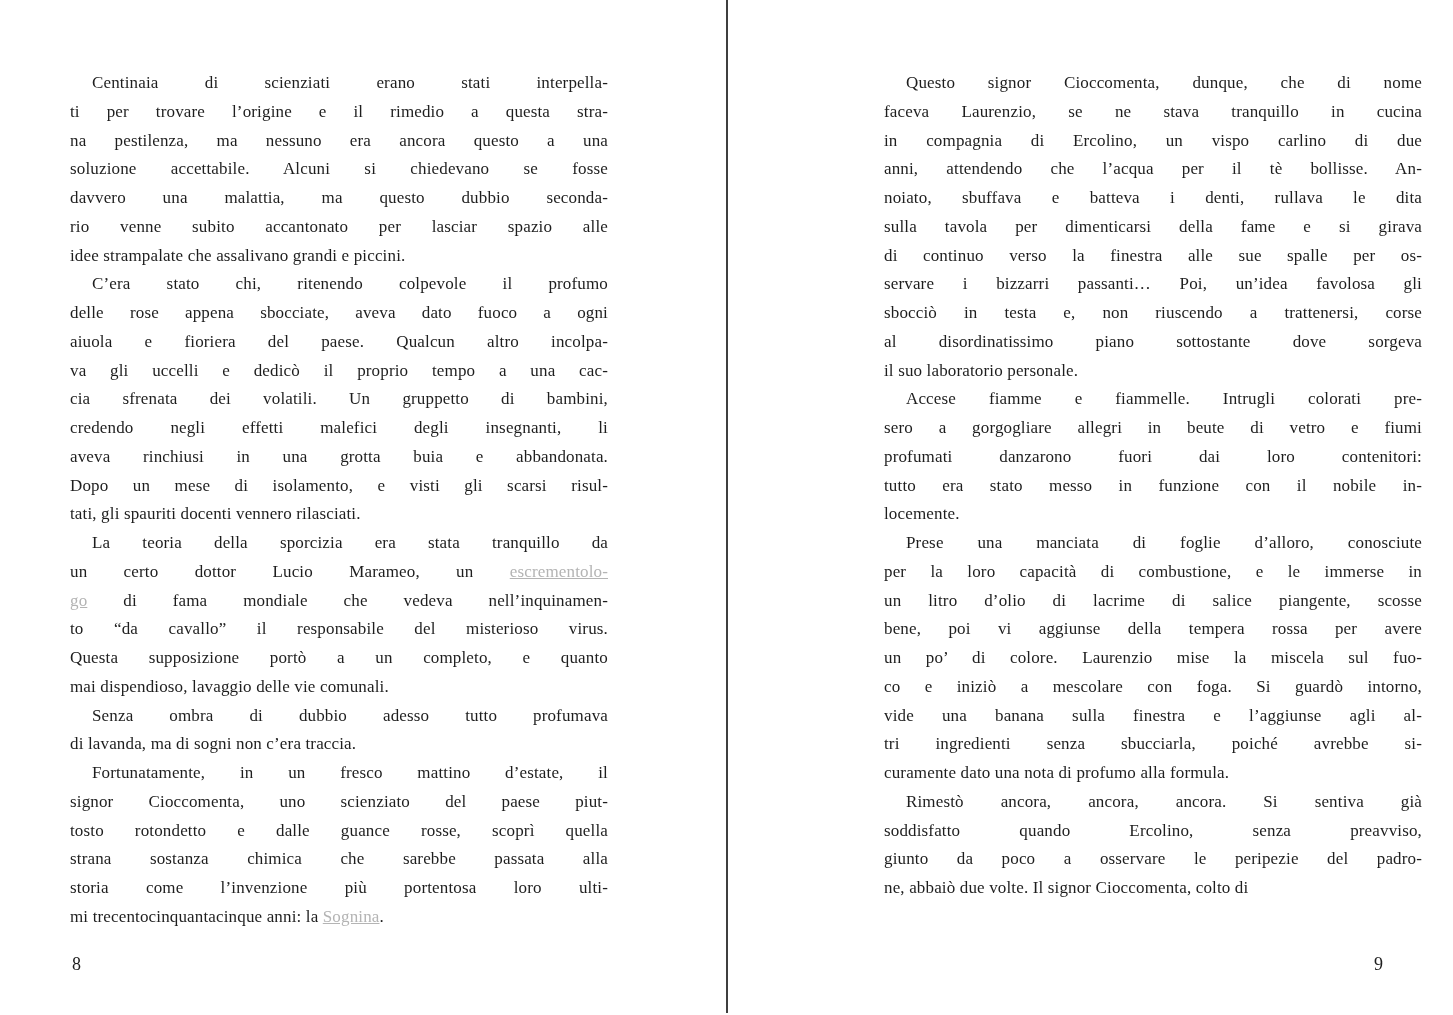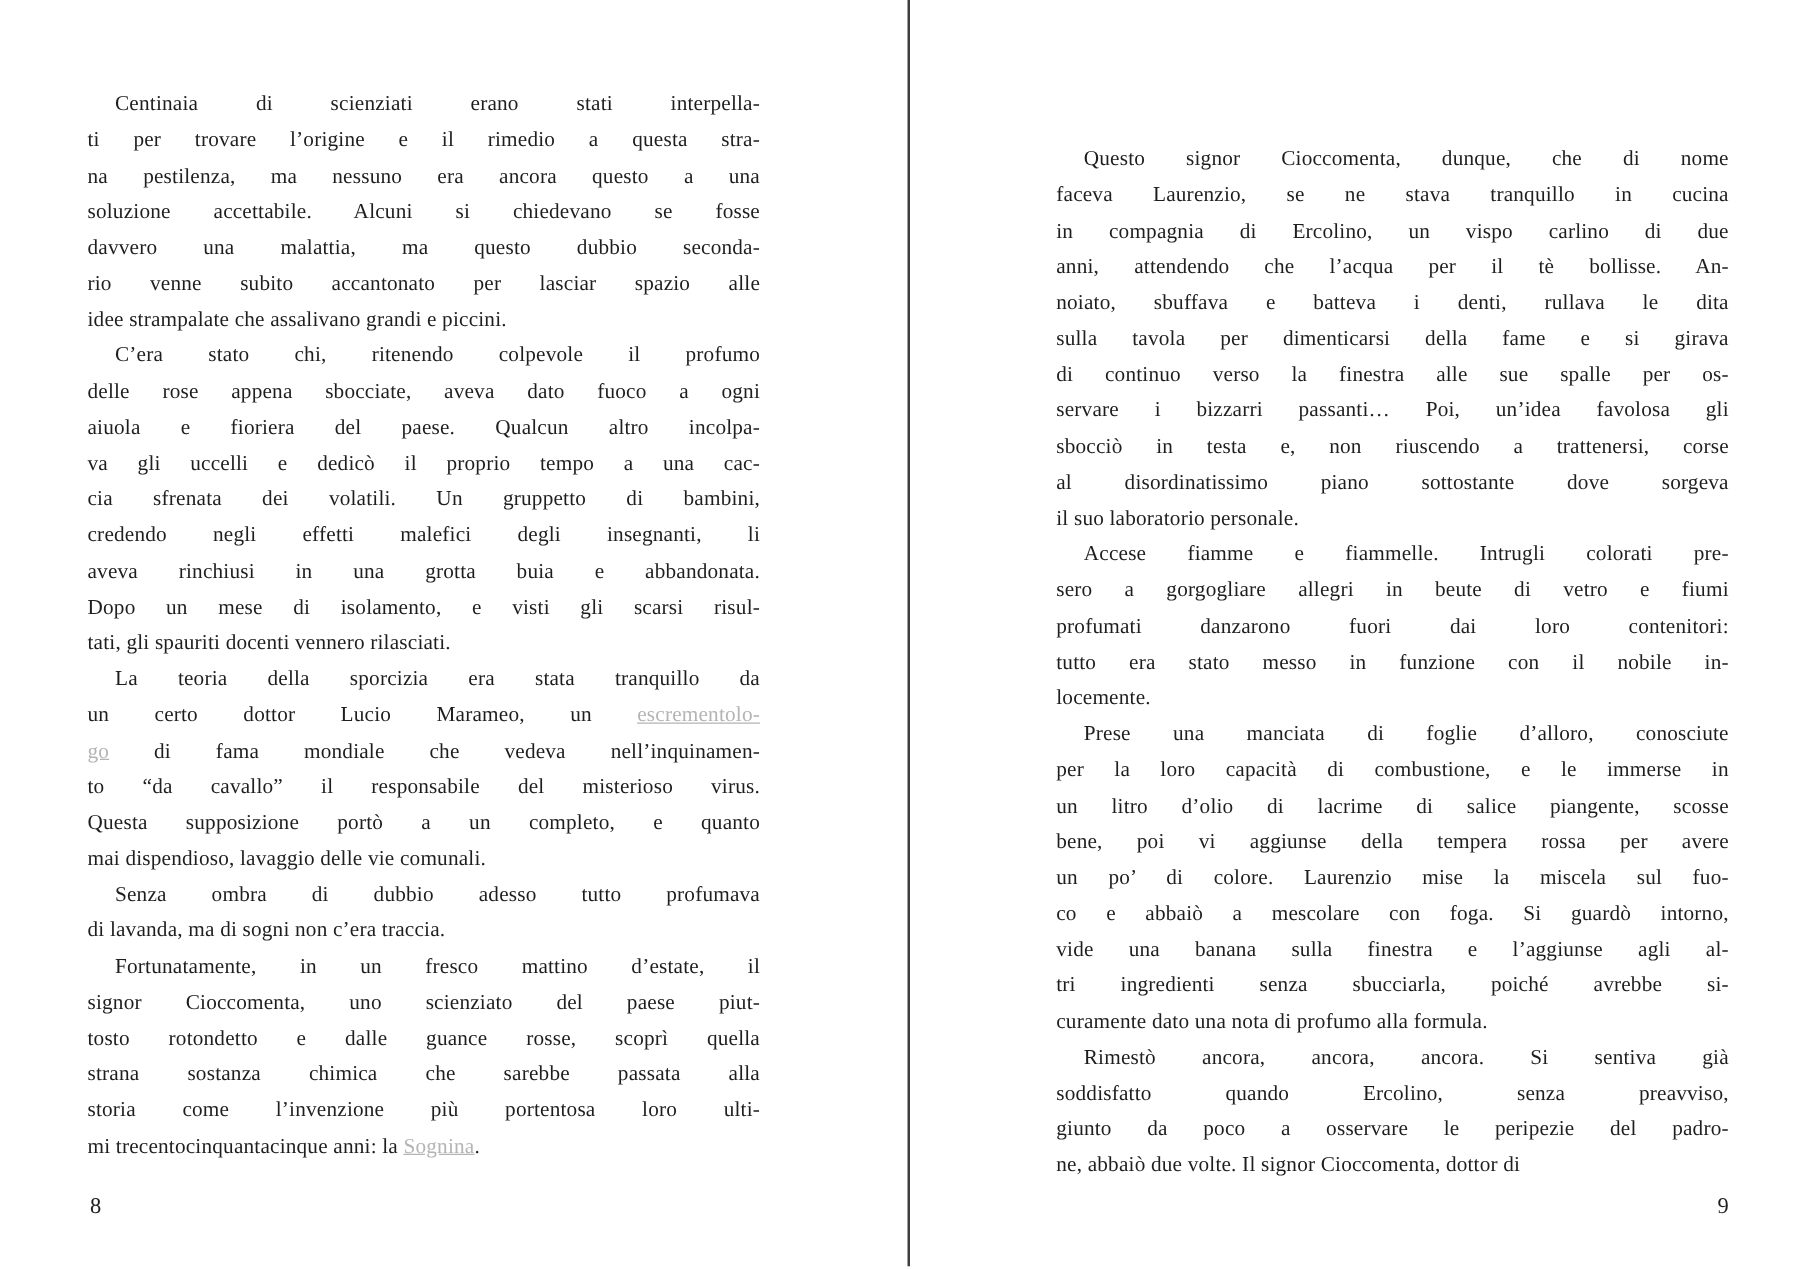--- a/index.html
+++ b/index.html
@@ -5,21 +5,21 @@
   * { margin:0; padding:0; box-sizing:border-box; }
   html, body {
     width:1453px; height:1015px;
     background:var(--bg, #ffffff);
     font-family:"Liberation Serif", "DejaVu Serif", serif;
   }
   body { position:relative; overflow:hidden; }
 
   .textblock { position:absolute; top:69px; width:538px; }
   .textblock.left  { left:70px; }
-  .textblock.right { left:845px;margin-top:44px; }
+  .textblock.right { left:884px; }
 
   .para { margin:0; }
   .line {
     font-size:17px;
     line-height:28.75px;
     color:var(--text, #1e1e1e);
     text-align:justify;
     text-align-last:justify;
     letter-spacing:0.15px;
   }
@@ -109,27 +109,27 @@
       <div class="line"><span>profumati danzarono fuori dai loro contenitori:</span></div>
       <div class="line"><span>tutto era stato messo in funzione con il nobile in-</span></div>
       <div class="line last"><span>locemente.</span></div>
     </div>
     <div class="para">
       <div class="line first"><span>Prese una manciata di foglie d’alloro, conosciute</span></div>
       <div class="line"><span>per la loro capacità di combustione, e le immerse in</span></div>
       <div class="line"><span>un litro d’olio di lacrime di salice piangente, scosse</span></div>
       <div class="line"><span>bene, poi vi aggiunse della tempera rossa per avere</span></div>
       <div class="line"><span>un po’ di colore. Laurenzio mise la miscela sul fuo-</span></div>
-      <div class="line"><span>co e abbaiò a mescolare con foga. Si guardò intorno,</span></div>
+      <div class="line"><span>co e iniziò a mescolare con foga. Si guardò intorno,</span></div>
       <div class="line"><span>vide una banana sulla finestra e l’aggiunse agli al-</span></div>
       <div class="line"><span>tri ingredienti senza sbucciarla, poiché avrebbe si-</span></div>
       <div class="line last"><span>curamente dato una nota di profumo alla formula.</span></div>
     </div>
     <div class="para">
       <div class="line first"><span>Rimestò ancora, ancora, ancora. Si sentiva già</span></div>
       <div class="line"><span>soddisfatto quando Ercolino, senza preavviso,</span></div>
       <div class="line"><span>giunto da poco a osservare le peripezie del padro-</span></div>
-      <div class="line last"><span>ne, abbaiò due volte. Il signor Cioccomenta, dottor di</span></div>
+      <div class="line last"><span>ne, abbaiò due volte. Il signor Cioccomenta, colto di</span></div>
     </div>
   </div>
 
 <div class="pagenum left">8</div>
 <div class="pagenum right">9</div>
 
 </body></html>

